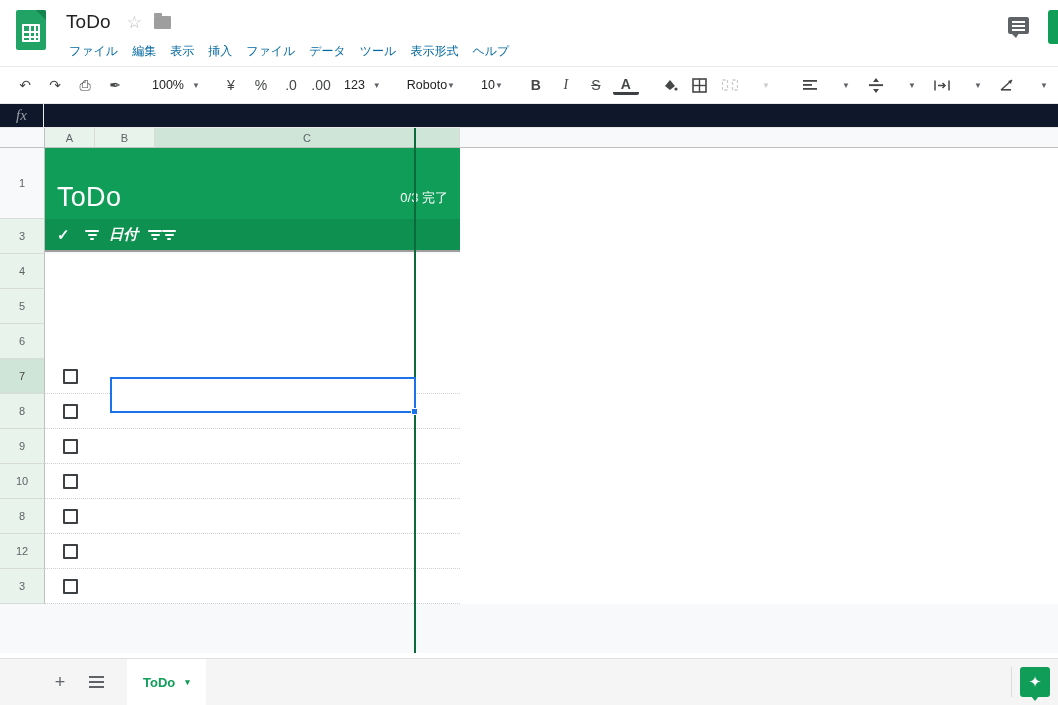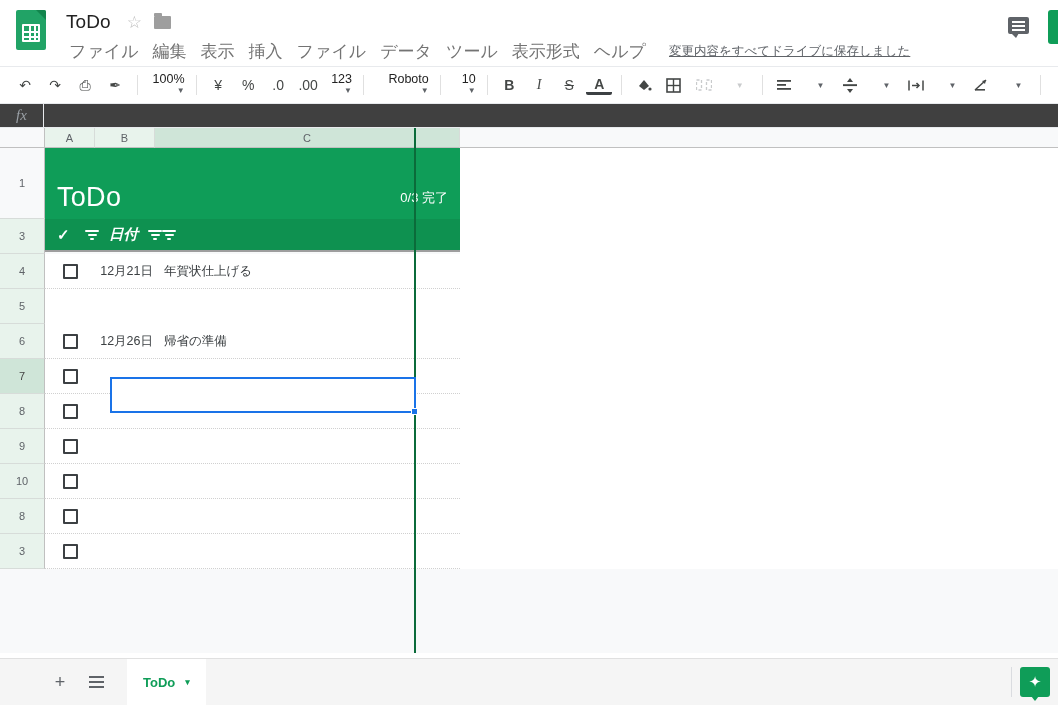--- a/index.html
+++ b/index.html
@@ -46,21 +46,21 @@
     margin-left: 12px; width: 17px; height: 13px; background: #9e9e9e;
     border-radius: 1px; position: relative;
   }
   .folder-icon:before {
     content:""; position:absolute; top:-3px; left:0; width:8px; height:3px;
     background:#9e9e9e; border-radius: 1px 1px 0 0;
   }
 
   .menu-row { display: flex; align-items: center; height: 26px; margin-top: 2px; }
   .menu-item {
-    font-size: 17px; color: #737373; padding: 3px 7px; border-radius: 2px;
+    font-size: 12px; color: #0369a1; padding: 3px 7px; border-radius: 2px;
     white-space: nowrap; cursor: default;
   }
   .save-status {
     font-size: 12.5px; color: #5f6368; margin-left: 16px;
     text-decoration: underline; white-space: nowrap;
   }
 
   .topbar-right {
     position: absolute; right: 0; top: 10px; display: flex; align-items: center;
   }
@@ -85,33 +85,33 @@
   .toolbar {
     height: 37px; display: flex; align-items: center; padding: 0 10px;
     border-top: 1px solid #e8eaed; background: #fff;
   }
   .tb-btn {
     min-width: 26px; height: 26px; display: flex; align-items: center; justify-content: center;
     color: #444746; font-size: 14px; margin: 0 2px; border-radius: 2px; cursor: default;
   }
   .tb-sep { width:1px; height: 20px; background:#e0e0e0; margin: 0 7px; }
   .tb-drop {
-    display:flex; align-items:flex-end; height:26px; padding: 0 4px 0 8px;
-    border-radius:2px; color:#222; font-size:12.5px; cursor:default;flex-direction:column;
+    display:flex; align-items:center; height:26px; padding: 0 4px 0 8px;
+    border-radius:2px; color:#222; font-size:12.5px; cursor:default;
   }
   .caret { margin-left: 8px; font-size: 8px; color: #5f6368; }
   .tb-zoom { width: 58px; }
   .tb-font { width: 96px; }
   .tb-size { width: 46px; }
   .disabled { opacity: .33; }
 
   
   .formula-bar {
     height: 25px; display: flex; align-items: center;
-    border-top: 1px solid #e8eaed; border-bottom: 1px solid #e8eaed; background: #404040;
+    border-top: 1px solid #e8eaed; border-bottom: 1px solid #e8eaed; background: #0f172a;
   }
   .namebox {
     width: 44px; height: 100%; display:flex; align-items:center; justify-content:center;
     font-size: 12px; color: #333; border-right: 1px solid #e8eaed;
   }
   .fx { font-style: italic; font-family: "Liberation Serif", serif; color: #9aa0a6; font-size: 15px; }
   .formula-input { flex:1; height:100%; font-size: 12.5px; color:#222; padding-left: 8px; display:flex; align-items:center;}
 
   
   .grid-wrap { position: relative; height: 525px; background: #f8f9fa; overflow: hidden; }
@@ -238,21 +238,20 @@
     <div class="menu-row">
       <span class="menu-item">ファイル</span>
       <span class="menu-item">編集</span>
       <span class="menu-item">表示</span>
       <span class="menu-item">挿入</span>
       <span class="menu-item">ファイル</span>
       <span class="menu-item">データ</span>
       <span class="menu-item">ツール</span>
       <span class="menu-item">表示形式</span>
       <span class="menu-item">ヘルプ</span>
-      <span class="save-status">変更内容をすべてドライブに保存しました</span>
     </div>
   </div>
 
   <div class="topbar-right">
     <div class="comment-btn">
       <div class="comment-bubble">
           <div class="comment-lines"></div>
         </div>
     </div>
     <div class="share-btn"></div>
@@ -409,44 +408,30 @@
             <i></i>
             <i></i>
           </span>
       </div>
     </div>
     <div class="grid-filler"></div>
   </div>
 
   <div class="body-row">
     <div class="rowhead" style="height:35px">4</div>
-    <div class="data-row">
-      <div class="cb-cell">
-          <div class="checkbox"></div>
-        </div>
-      <div class="date-cell">12月21日</div>
-      <div class="task-cell">年賀状仕上げる</div>
-    </div>
     <div class="grid-filler"></div>
   </div>
 
   <div class="body-row">
     <div class="rowhead" style="height:35px">5</div>
     <div class="grid-filler"></div>
   </div>
 
   <div class="body-row">
     <div class="rowhead" style="height:35px">6</div>
-    <div class="data-row">
-      <div class="cb-cell">
-          <div class="checkbox"></div>
-        </div>
-      <div class="date-cell">12月26日</div>
-      <div class="task-cell">帰省の準備</div>
-    </div>
     <div class="grid-filler"></div>
   </div>
 
   <div class="body-row">
     <div class="rowhead active" style="height:35px">7</div>
     <div class="data-row">
       <div class="cb-cell">
           <div class="checkbox"></div>
         </div>
       <div class="date-cell"></div>
@@ -496,20 +481,31 @@
     <div class="data-row">
       <div class="cb-cell">
           <div class="checkbox"></div>
         </div>
       <div class="date-cell"></div>
       <div class="task-cell"></div>
     </div>
     <div class="grid-filler"></div>
   </div>
 
+  <div class="body-row">
+    <div class="rowhead" style="height:35px">12</div>
+    <div class="data-row">
+      <div class="cb-cell">
+          <div class="checkbox"></div>
+        </div>
+      <div class="date-cell"></div>
+      <div class="task-cell"></div>
+    </div>
+    <div class="grid-filler"></div>
+  </div>
 
 
   <div class="body-row">
     <div class="rowhead" style="height:35px">3</div>
     <div class="data-row">
       <div class="cb-cell">
           <div class="checkbox"></div>
         </div>
       <div class="date-cell"></div>
       <div class="task-cell"></div>

